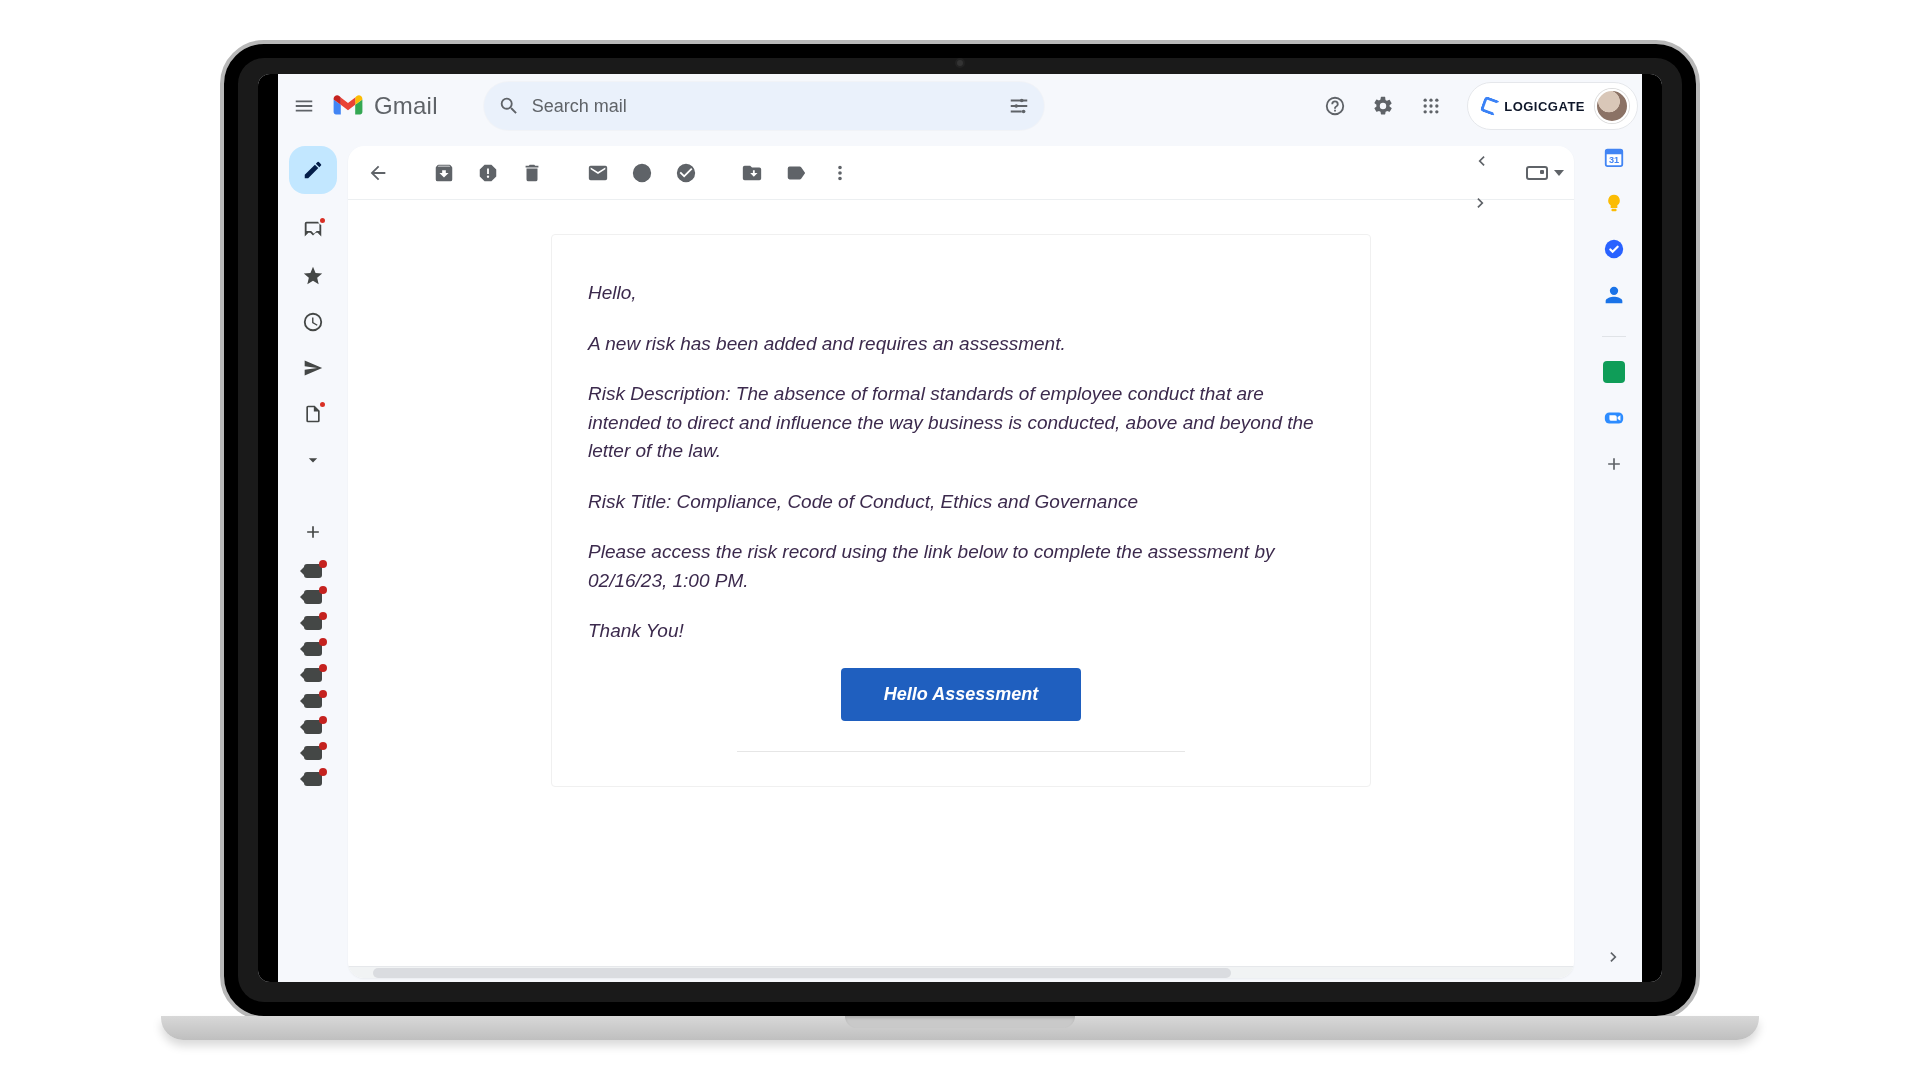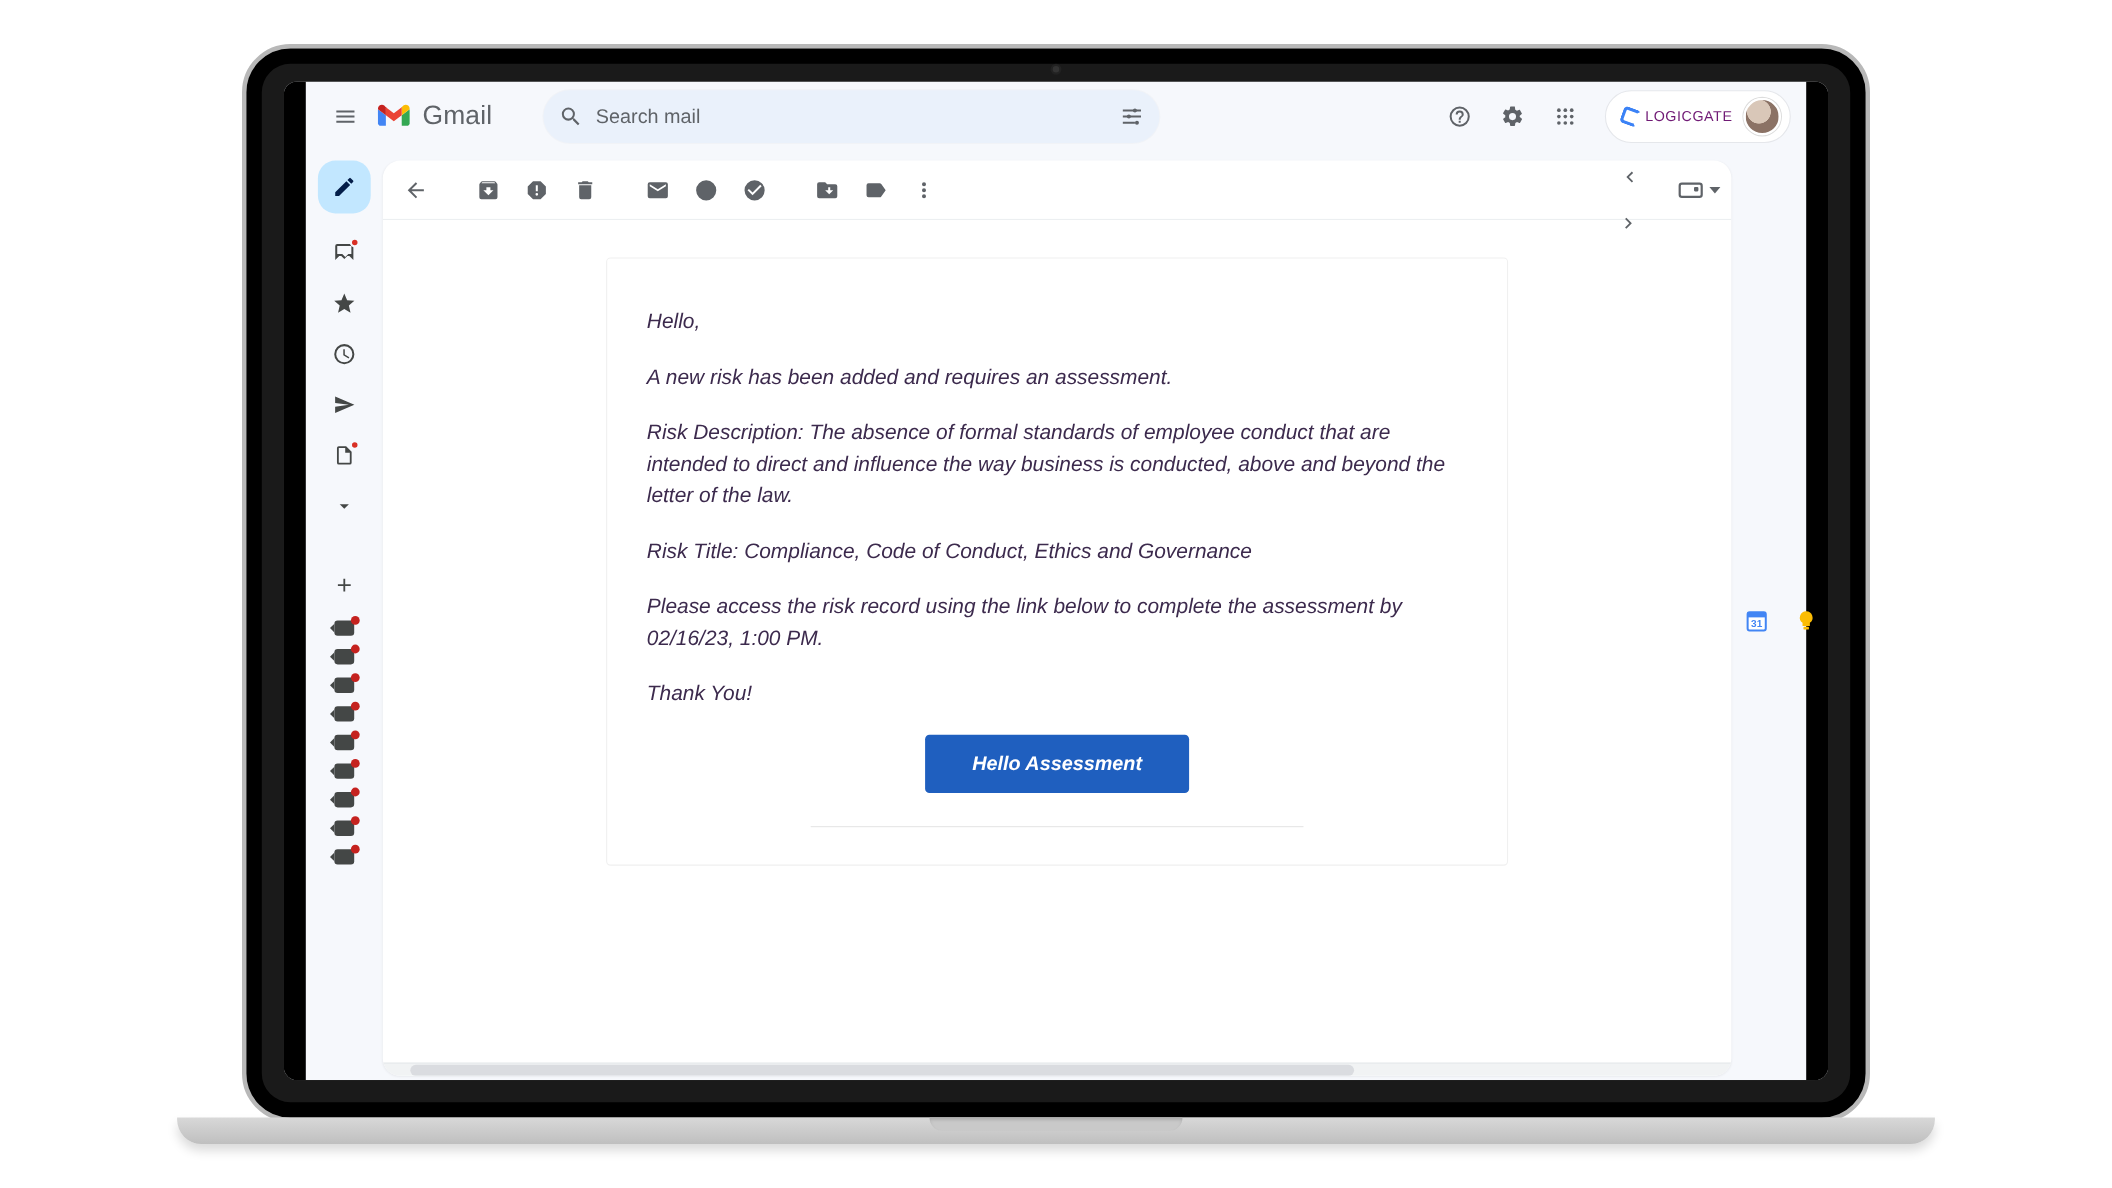--- a/index.html
+++ b/index.html
@@ -26,39 +26,39 @@
     margin-top: -4px;
     width: 108%; left: -4%;
     height: 24px;
     background: linear-gradient(#d8d8d8, #bfbfbf);
     border-radius: 0 0 22px 22px;
     box-shadow: 0 6px 10px rgba(0,0,0,.15);
   }
   .notch { position: absolute; top: 0; left: 50%; transform: translateX(-50%); width: 230px; height: 12px; background: #c9c9c9; border-radius: 0 0 14px 14px; box-shadow: inset 0 2px 3px rgba(0,0,0,.15); }
 
   
-  .gm-header { height: 64px; display: flex; align-items: center; padding: 0 14px; gap: 6px; }
+  .gm-header { height: 64px; display: flex; align-items: center; padding: 0 4px; gap: 6px; }
   .icon-btn { width: 44px; height: 44px; border-radius: 50%; display: inline-flex; align-items: center; justify-content: center; color: #5f6368; cursor: pointer; }
   .gm-logo { display: flex; align-items: center; gap: 10px; margin-right: 40px; }
   .gm-logo .mark { width: 32px; height: 24px; position: relative; }
   .gm-logo .mark svg { width: 32px; height: 24px; }
   .gm-logo .word { font-size: 24px; color: #5f6368; letter-spacing: .2px; }
   .search {
     flex: 0 0 560px; height: 48px; border-radius: 24px;
     background: #eaf1fb; display: flex; align-items: center; padding: 0 14px; gap: 12px;
     color: #5f6368; box-shadow: 0 0 0 1px rgba(0,0,0,.02);
   }
   .search input { flex: 1; border: none; outline: none; background: transparent; font-size: 18px; color: #5f6368; }
   .search input::placeholder { color: #5f6368; }
   .hdr-right { margin-left: auto; display: flex; align-items: center; gap: 4px; }
   .brand-chip {
     display: flex; align-items: center; gap: 10px; background: #fff; border: 1px solid #e5e7eb;
     border-radius: 30px; padding: 6px 8px 6px 14px; margin-left: 10px;
   }
-  .brand-chip .bw { display: flex; align-items: flex-start; gap: 6px; color: #701a75; font-weight: 400; letter-spacing: .5px; font-size: 13px; }
+  .brand-chip .bw { display: flex; align-items: flex-end; gap: 6px; color: #0f172a; font-weight: 700; letter-spacing: .5px; font-size: 13px; }
   .brand-chip .lg-mark { width: 16px; height: 16px; border: 3px solid #3b82f6; border-radius: 4px; border-right-color: transparent; transform: rotate(20deg); }
   .avatar { width: 34px; height: 34px; border-radius: 50%; background: radial-gradient(circle at 40% 35%, #d9c7b8 0 40%, #8b7265 42% 100%); border: 2px solid #fff; box-shadow: 0 0 0 1px #ddd; }
 
   
   .gm-body { position: absolute; top: 64px; left: 0; right: 0; bottom: 0; display: grid; grid-template-columns: 70px 1fr 56px; }
 
   
   .rail { padding: 8px 0; display: flex; flex-direction: column; align-items: center; gap: 6px; }
   .compose { width: 48px; height: 48px; border-radius: 16px; background: #c2e7ff; display: flex; align-items: center; justify-content: center; color: #041e49; margin-bottom: 10px; }
   .rail .r-icon { width: 40px; height: 40px; border-radius: 50%; display: flex; align-items: center; justify-content: center; color: #444746; position: relative; }
@@ -92,21 +92,21 @@
     max-width: 820px; margin: 0 auto; padding: 44px 36px 34px 36px; font-style: italic;
   }
   .email-card p { color:#3c2a4d; font-size: 19px; line-height: 1.5; margin-bottom: 22px; font-family: Arial, sans-serif; }
   .cta { display:block; width: 240px; margin: 18px auto 0 auto; text-align:center; background:#1f5fbf; color:#fff; font-weight:600; font-size:18px; padding: 16px 10px; border-radius:4px; text-decoration:none; font-family: Arial, sans-serif; }
   .divider { border:none; border-top:1px solid #e6e6e6; margin: 30px auto 0 auto; width: 60%; }
 
   .hscroll { height: 12px; background: #f1f3f4; border-top: 1px solid #e6e8eb; position: relative; }
   .hscroll .thumb { position: absolute; left: 2%; top: 1px; height: 10px; width: 70%; border-radius: 6px; background: #dadce0; }
 
   
-  .side { padding-top: 8px; display: flex; flex-direction: row; align-items: center; gap: 24px; }
+  .side { padding-top: 8px; display: flex; flex-direction: column; align-items: center; gap: 24px; }
   .side .s-ic { width: 22px; height: 22px; display:flex; align-items:center; justify-content:center; border-radius:4px; }
   .side .s-sep { width: 24px; border-top: 1px solid #e0e3e7; margin-top: 6px; }
   .side .collapse { margin-top: auto; margin-bottom: 14px; color:#5f6368; }
 
   svg { display:block; }
 </style>
 </head>
 <body>
 
 <div class="stage">

